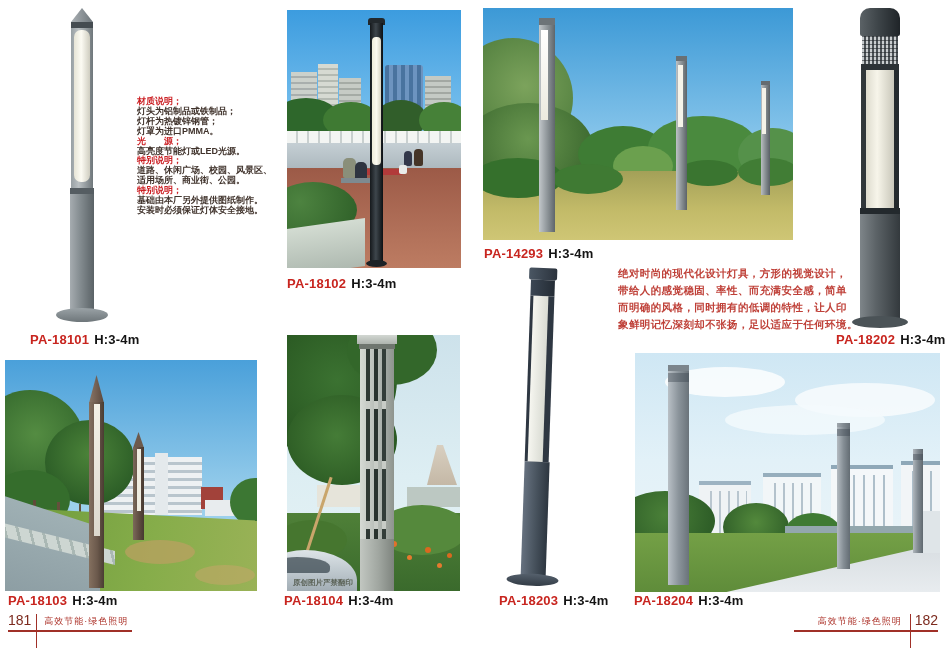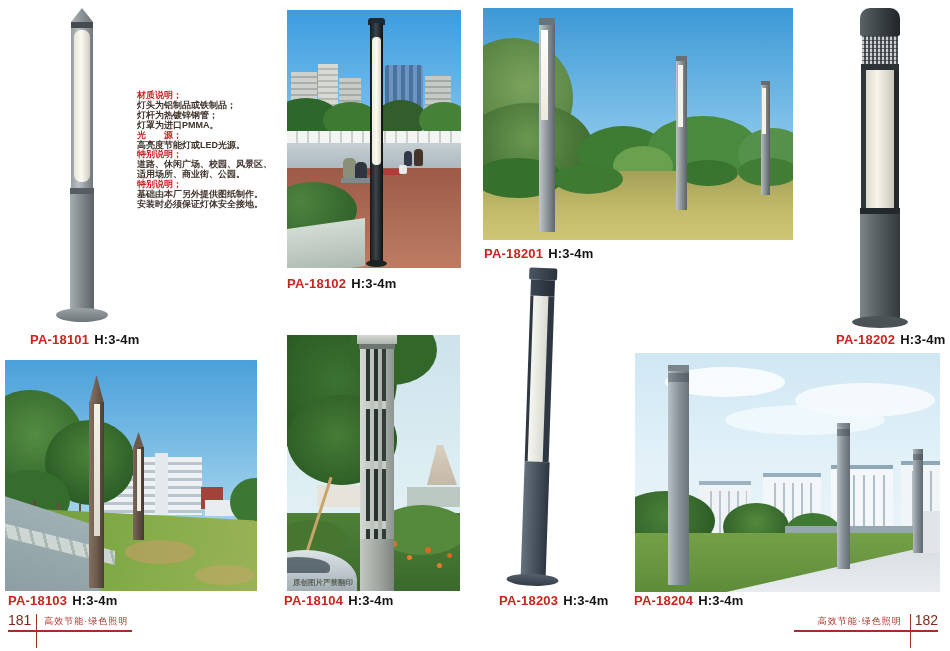--- a/index.html
+++ b/index.html
@@ -32,21 +32,21 @@
       <div class="abs" style="left:3px;top:2px;width:16px;height:152px;border-radius:7px;background:linear-gradient(90deg,#e6e4d6,#fcfbf3 45%,#cfcdc0)"></div>
     </div>
     <div class="abs" style="left:18px;top:182px;width:24px;height:6px;background:#555d62"></div>
     <div class="abs" style="left:18px;top:188px;width:24px;height:116px;background:linear-gradient(90deg,#a6acb0,#868e92 40%,#5a6266)"></div>
     <div class="abs" style="left:4px;top:302px;width:52px;height:14px;border-radius:50%;background:linear-gradient(180deg,#9aa2a6,#6e767a)"></div>
   </div>
   <div class="plabel" style="left:30px;top:332px">
     <span class="model">PA-18101</span><span class="spec">H:3-4m</span>
   </div>
 
-  <div class="info" style="left:137px;top:91px">
+  <div class="info" style="left:137px;top:97px">
     <div class="ih">材质说明；</div>
     <div>灯头为铝制品或铁制品；</div>
     <div>灯杆为热镀锌钢管；</div>
     <div>灯罩为进口PMMA。</div>
     <div class="ih">光　　源；</div>
     <div>高亮度节能灯或LED光源。</div>
     <div class="ih">特别说明；</div>
     <div>道路、休闲广场、校园、风景区、</div>
     <div>适用场所、商业街、公园。</div>
     <div class="ih">特别说明；</div>
@@ -105,40 +105,46 @@
     <div class="abs" style="left:193px;top:48px;width:11px;height:154px;background:linear-gradient(90deg,#bdc2c5,#868d91 55%,#5c6368)">
       <div class="abs" style="left:0;top:0;width:11px;height:5px;background:#697074"></div>
       <div class="abs" style="left:2px;top:9px;width:5px;height:62px;background:#f6f4ea"></div>
     </div>
     <div class="abs" style="left:278px;top:73px;width:9px;height:114px;background:linear-gradient(90deg,#b9bec1,#82898d 55%,#585f64)">
       <div class="abs" style="left:0;top:0;width:9px;height:4px;background:#656c70"></div>
       <div class="abs" style="left:1px;top:7px;width:4px;height:46px;background:#f4f2e8"></div>
     </div>
   </div>
   <div class="plabel" style="left:484px;top:246px">
-    <span class="model">PA-18201</span><span class="spec">H:3-4m</span>
+    <span class="model">PA-14293</span><span class="spec">H:3-4m</span>
   </div>
 
   <div class="abs" style="left:846px;top:6px;width:68px;height:324px">
     <div class="abs" style="left:14px;top:2px;width:40px;height:28px;border-radius:10px 10px 2px 2px;background:linear-gradient(90deg,#5b6266,#3e4549 45%,#1f2428)"></div>
     <div class="abs" style="left:16px;top:30px;width:36px;height:28px;background:repeating-linear-gradient(90deg,#c9cdcf 0 2px,#4c5256 2px 4px)">
       <div class="abs" style="left:0;top:0;right:0;bottom:0;background:repeating-linear-gradient(180deg,rgba(30,34,38,.55) 0 1px,transparent 1px 4px)"></div>
     </div>
     <div class="abs" style="left:15px;top:58px;width:38px;height:6px;background:#2c3236"></div>
     <div class="abs" style="left:15px;top:64px;width:38px;height:138px;background:linear-gradient(90deg,#31383c,#22282c)">
       <div class="abs" style="left:5px;top:0;width:28px;height:138px;background:linear-gradient(90deg,#dddbce,#f7f5ea 40%,#c9c7ba)"></div>
     </div>
     <div class="abs" style="left:14px;top:202px;width:40px;height:6px;background:#23292d"></div>
     <div class="abs" style="left:14px;top:208px;width:40px;height:104px;background:linear-gradient(90deg,#7e8589,#5c6367 40%,#33393d)"></div>
     <div class="abs" style="left:6px;top:310px;width:56px;height:12px;border-radius:50%;background:#4b5357"></div>
   </div>
   <div class="plabel" style="left:836px;top:332px">
     <span class="model">PA-18202</span><span class="spec">H:3-4m</span>
   </div>
 
+  <div class="desc" style="left:618px;top:265px">
+    <div>绝对时尚的现代化设计灯具，方形的视觉设计，</div>
+    <div>带给人的感觉稳固、率性、而充满安全感，简单</div>
+    <div>而明确的风格，同时拥有的低调的特性，让人印</div>
+    <div>象鲜明记忆深刻却不张扬，足以适应于任何环境。</div>
+  </div>
 
   <div class="ph" style="left:5px;top:360px;width:252px;height:231px;background:linear-gradient(180deg,#4aa0da,#9cd0ec 62%)">
     <div class="abs" style="left:93px;top:97px;width:104px;height:58px;background:repeating-linear-gradient(180deg,#eef1f3 0 5px,#b9c5cd 5px 8px)"></div>
     <div class="abs" style="left:150px;top:93px;width:13px;height:62px;background:#e4e9ec"></div>
     <div class="abs" style="left:196px;top:127px;width:22px;height:22px;background:#a2423a"></div>
     <div class="abs" style="left:200px;top:140px;width:52px;height:16px;background:#e8ecee"></div>
     <div class="blob" style="left:-30px;top:30px;width:110px;height:110px;background:radial-gradient(circle at 55% 40%,#548c42,#2f6329 75%)"></div>
     <div class="blob" style="left:40px;top:60px;width:90px;height:85px;background:radial-gradient(circle at 50% 40%,#4b8339,#2b5c26 75%)"></div>
     <div class="blob" style="left:-15px;top:110px;width:80px;height:60px;background:#356d2c"></div>
     <div class="blob" style="left:225px;top:118px;width:50px;height:48px;background:#3c7733"></div>

